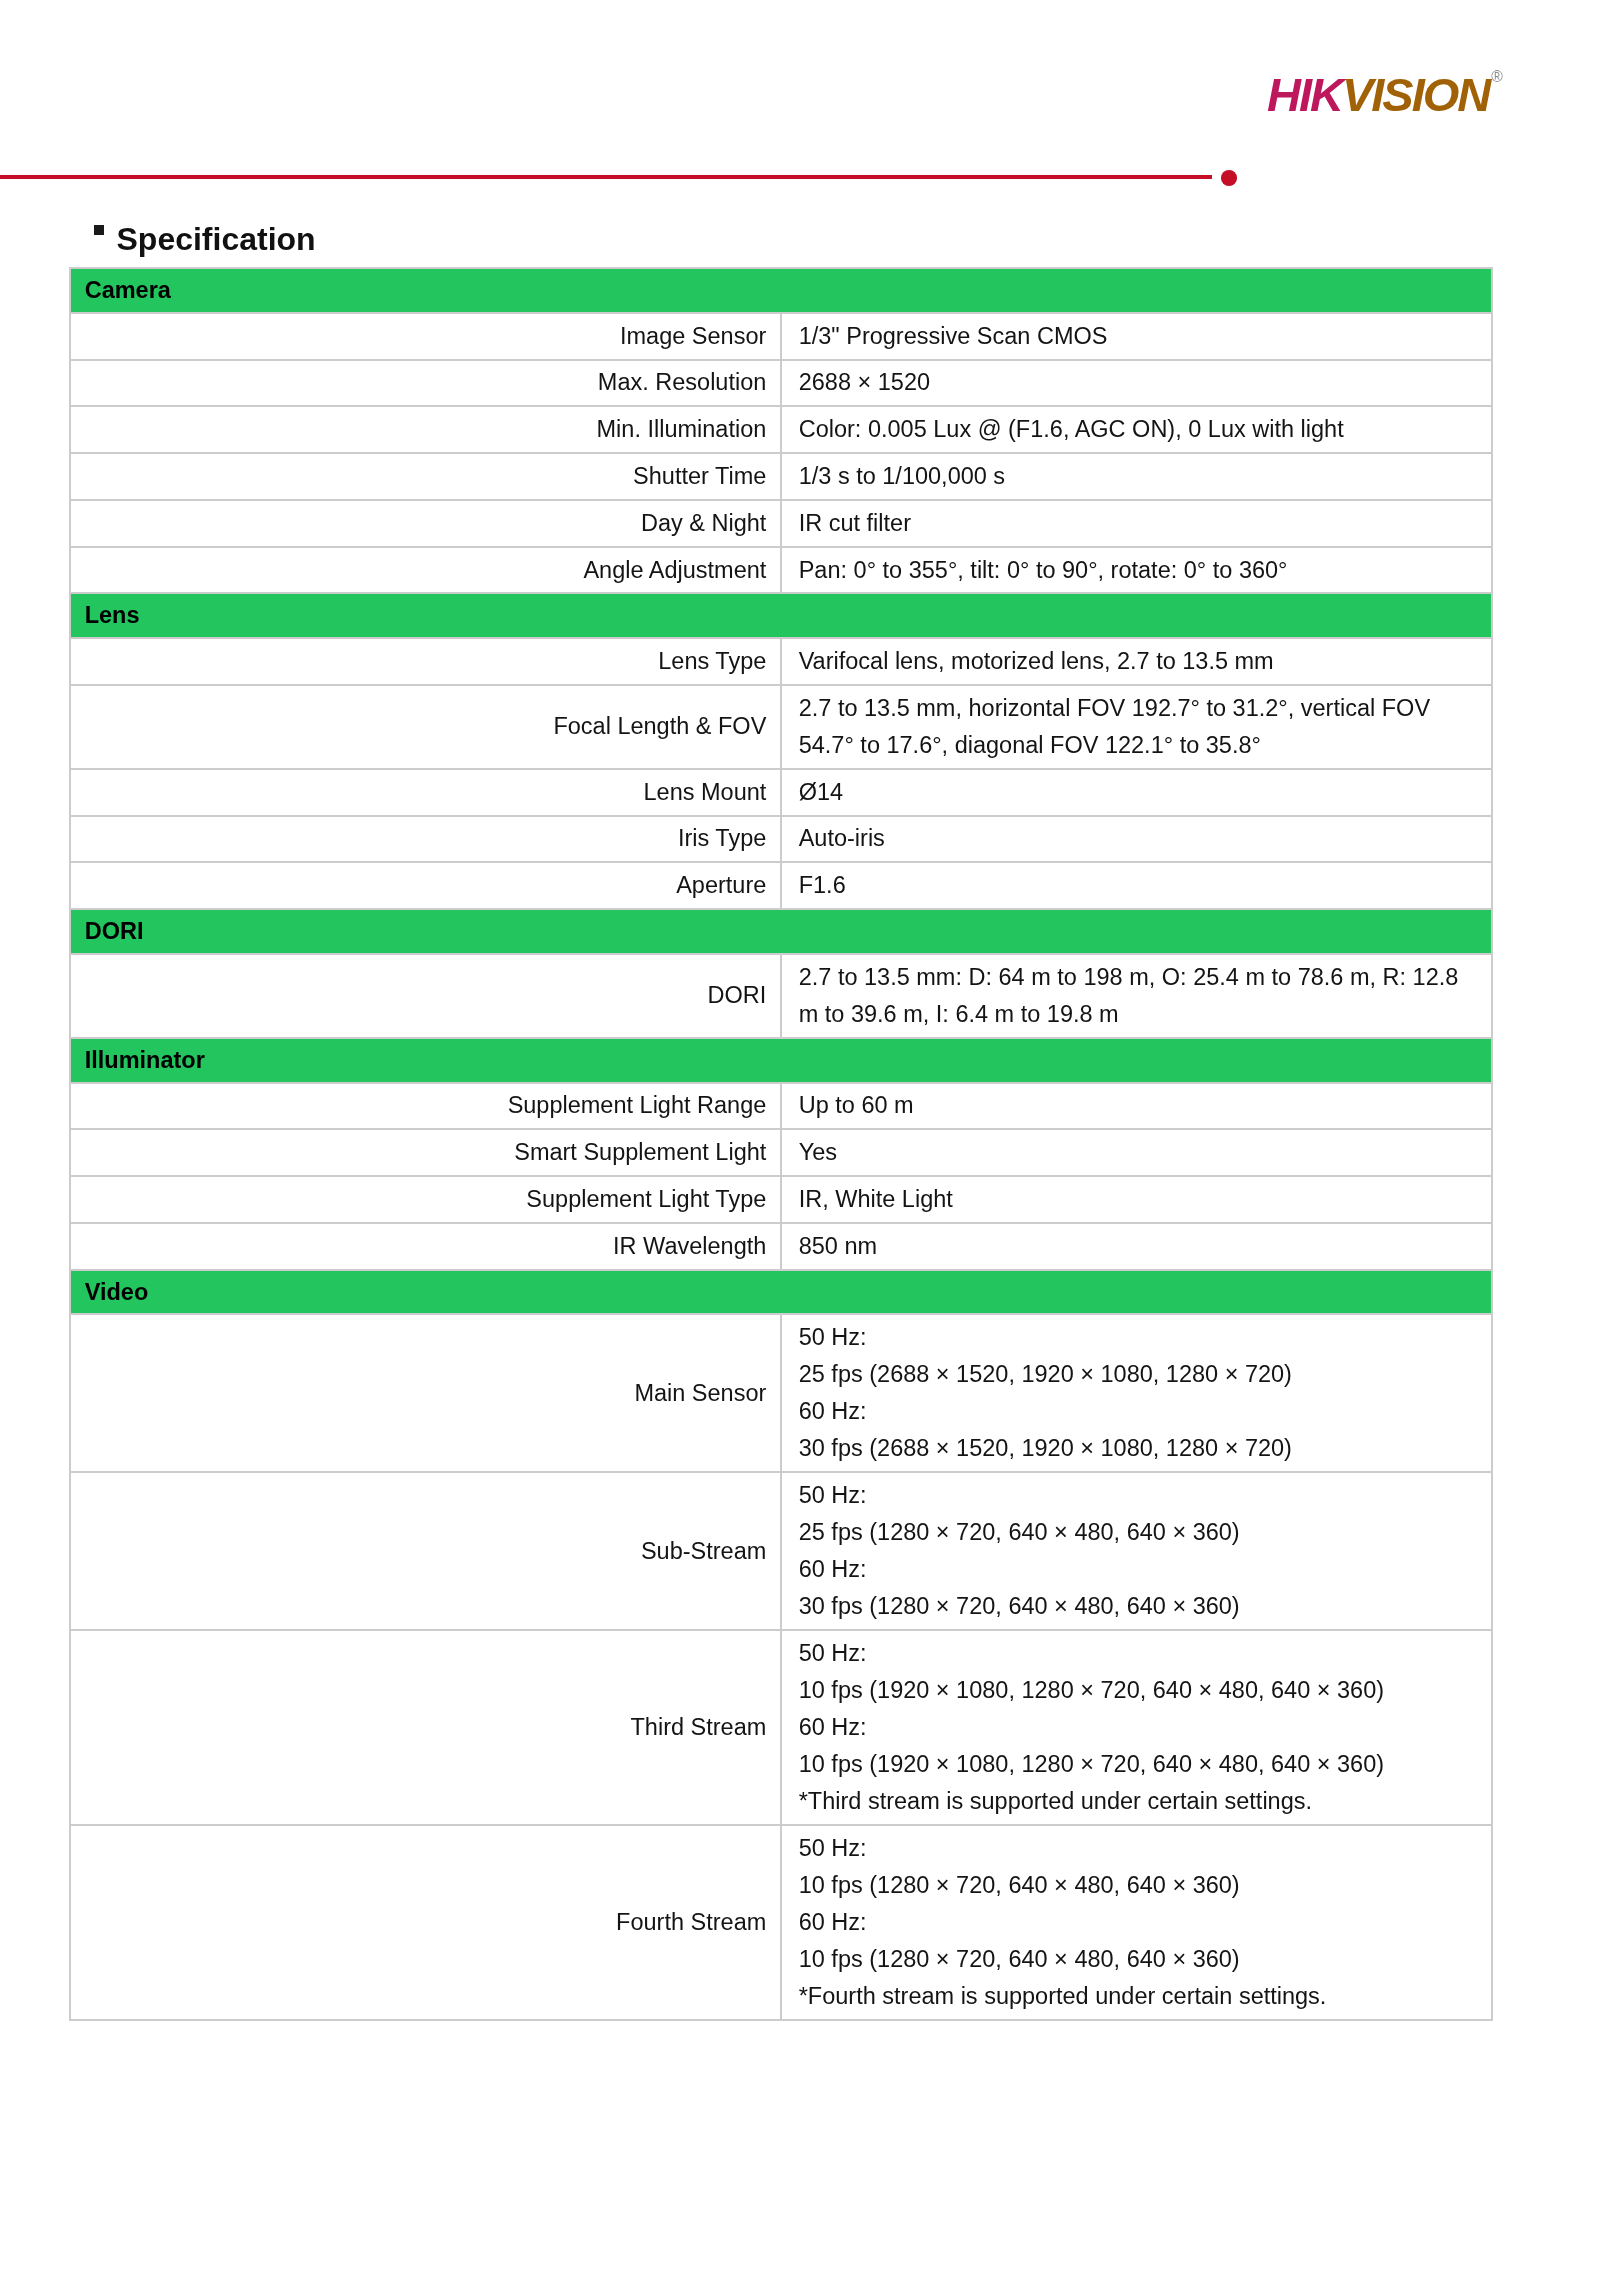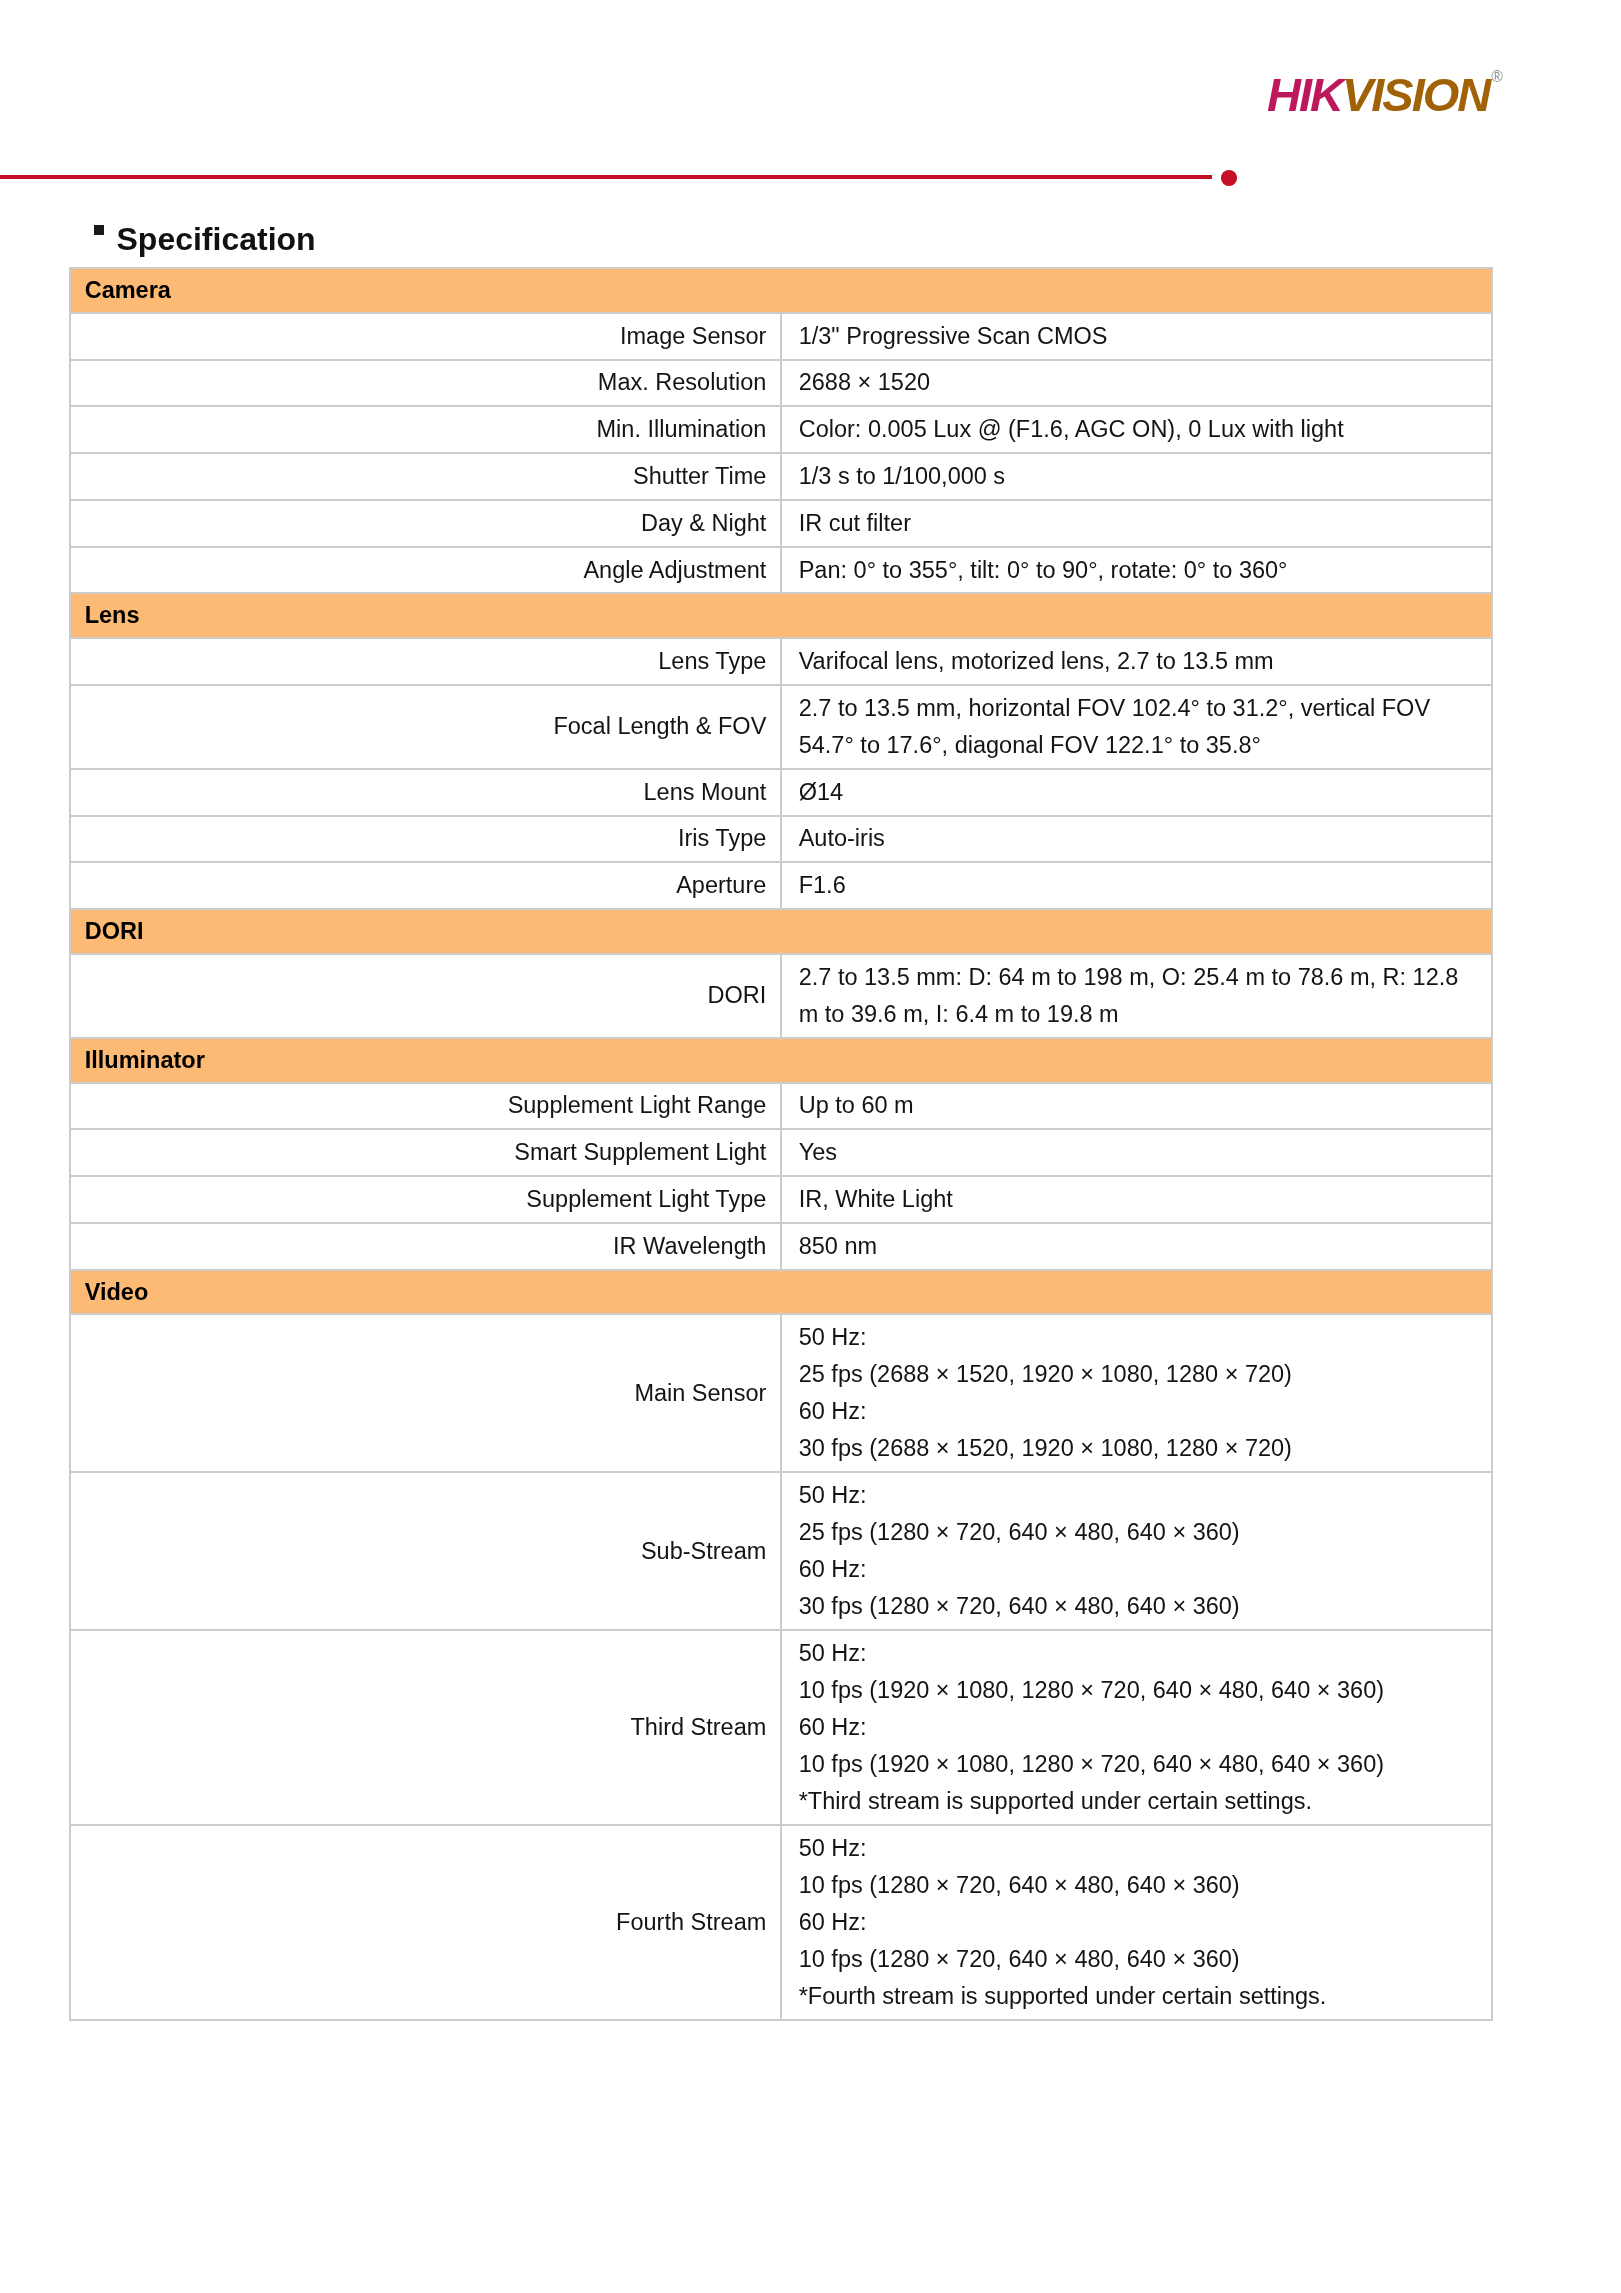--- a/index.html
+++ b/index.html
@@ -87,21 +87,21 @@
     border-collapse: collapse;
     table-layout: fixed;
     font-size: 23.5px;
     color: #141414;
   }
   .spec-table td {
     border: 2px solid #cccccc;
     vertical-align: middle;
   }
   .spec-table .section-row td {
-    background: #fdba74;
+    background: #22c55e;
     font-weight: bold;
     color: #000000;
     padding: 2.9px 13.7px;
     line-height: 37px;
     margin-top: 27px;
   }
   .spec-table .label-cell {
     width: 431px;
     padding: 3.9px 13.7px;
     line-height: 37px;
@@ -174,21 +174,21 @@
       </tr>
       <tr>
         <td class="label-cell">Lens Type</td>
         <td class="value-cell">
           <div>Varifocal lens, motorized lens, 2.7 to 13.5 mm</div>
         </td>
       </tr>
       <tr>
         <td class="label-cell">Focal Length &amp; FOV</td>
         <td class="value-cell">
-          <div>2.7 to 13.5 mm, horizontal FOV 102.4° to 31.2°, vertical FOV 54.7° to 17.6°, diagonal FOV 122.1° to 35.8°</div>
+          <div>2.7 to 13.5 mm, horizontal FOV 192.7° to 31.2°, vertical FOV 54.7° to 17.6°, diagonal FOV 122.1° to 35.8°</div>
         </td>
       </tr>
       <tr>
         <td class="label-cell">Lens Mount</td>
         <td class="value-cell">
           <div>Ø14</div>
         </td>
       </tr>
       <tr>
         <td class="label-cell">Iris Type</td>

